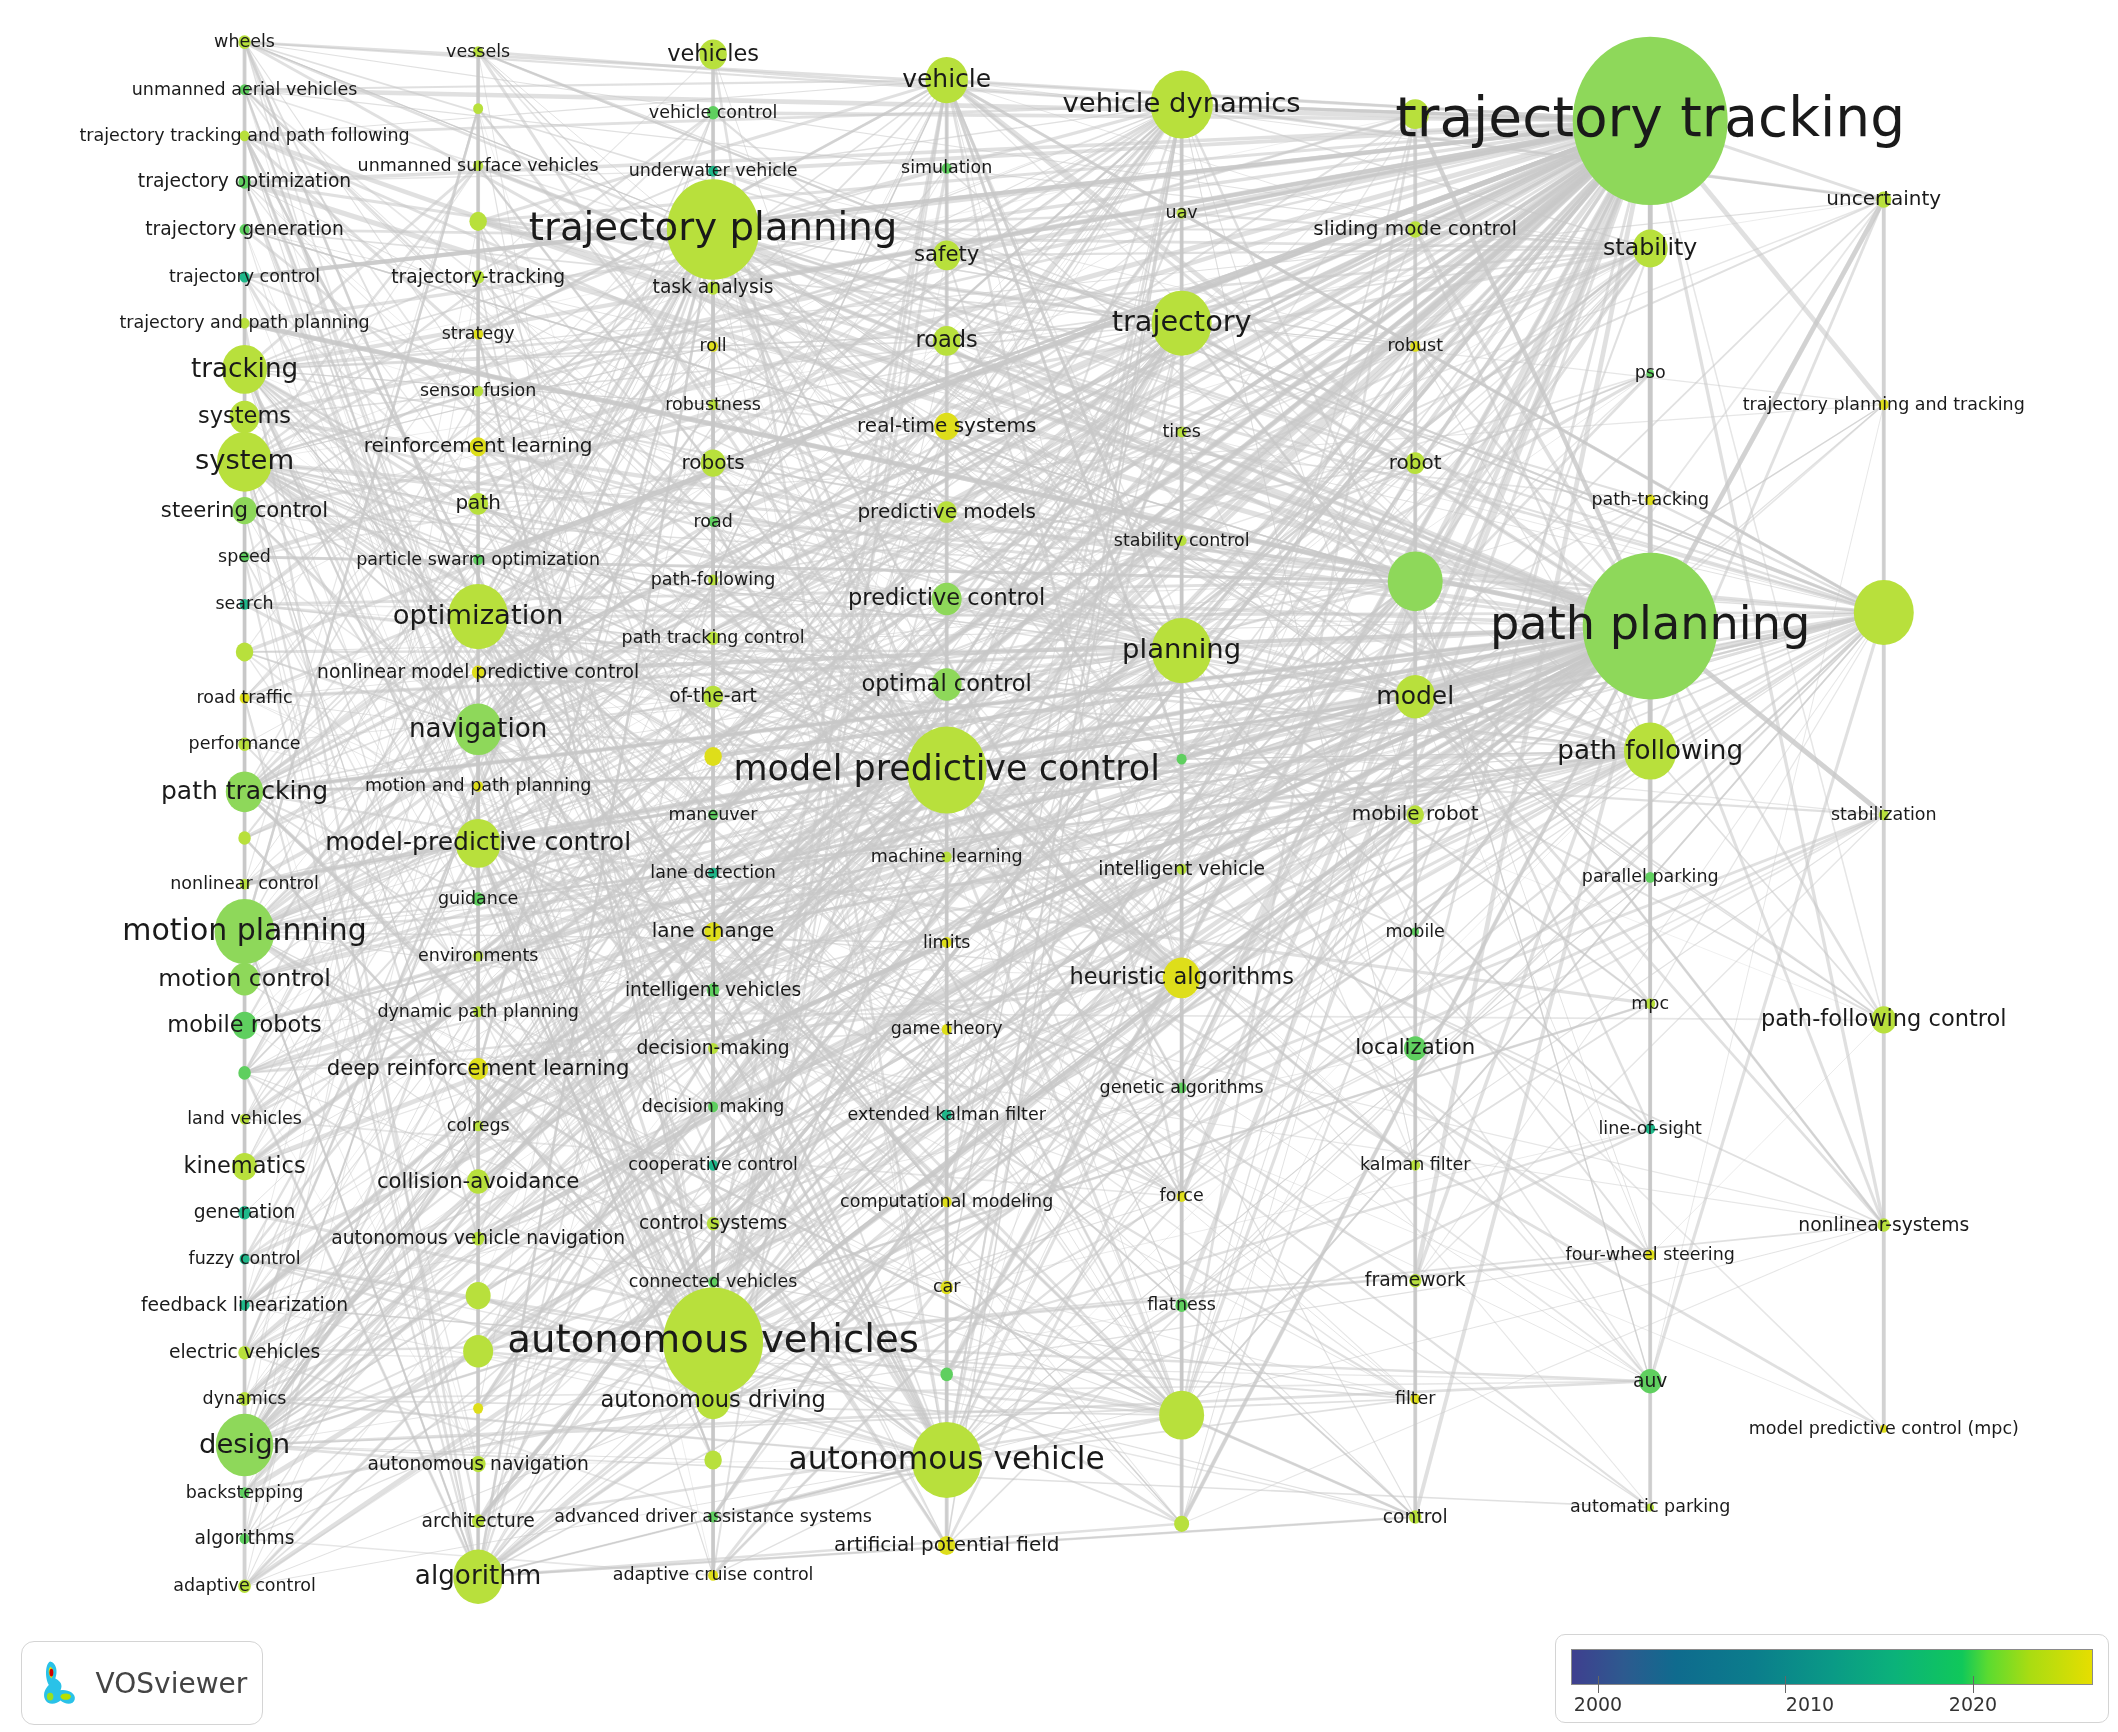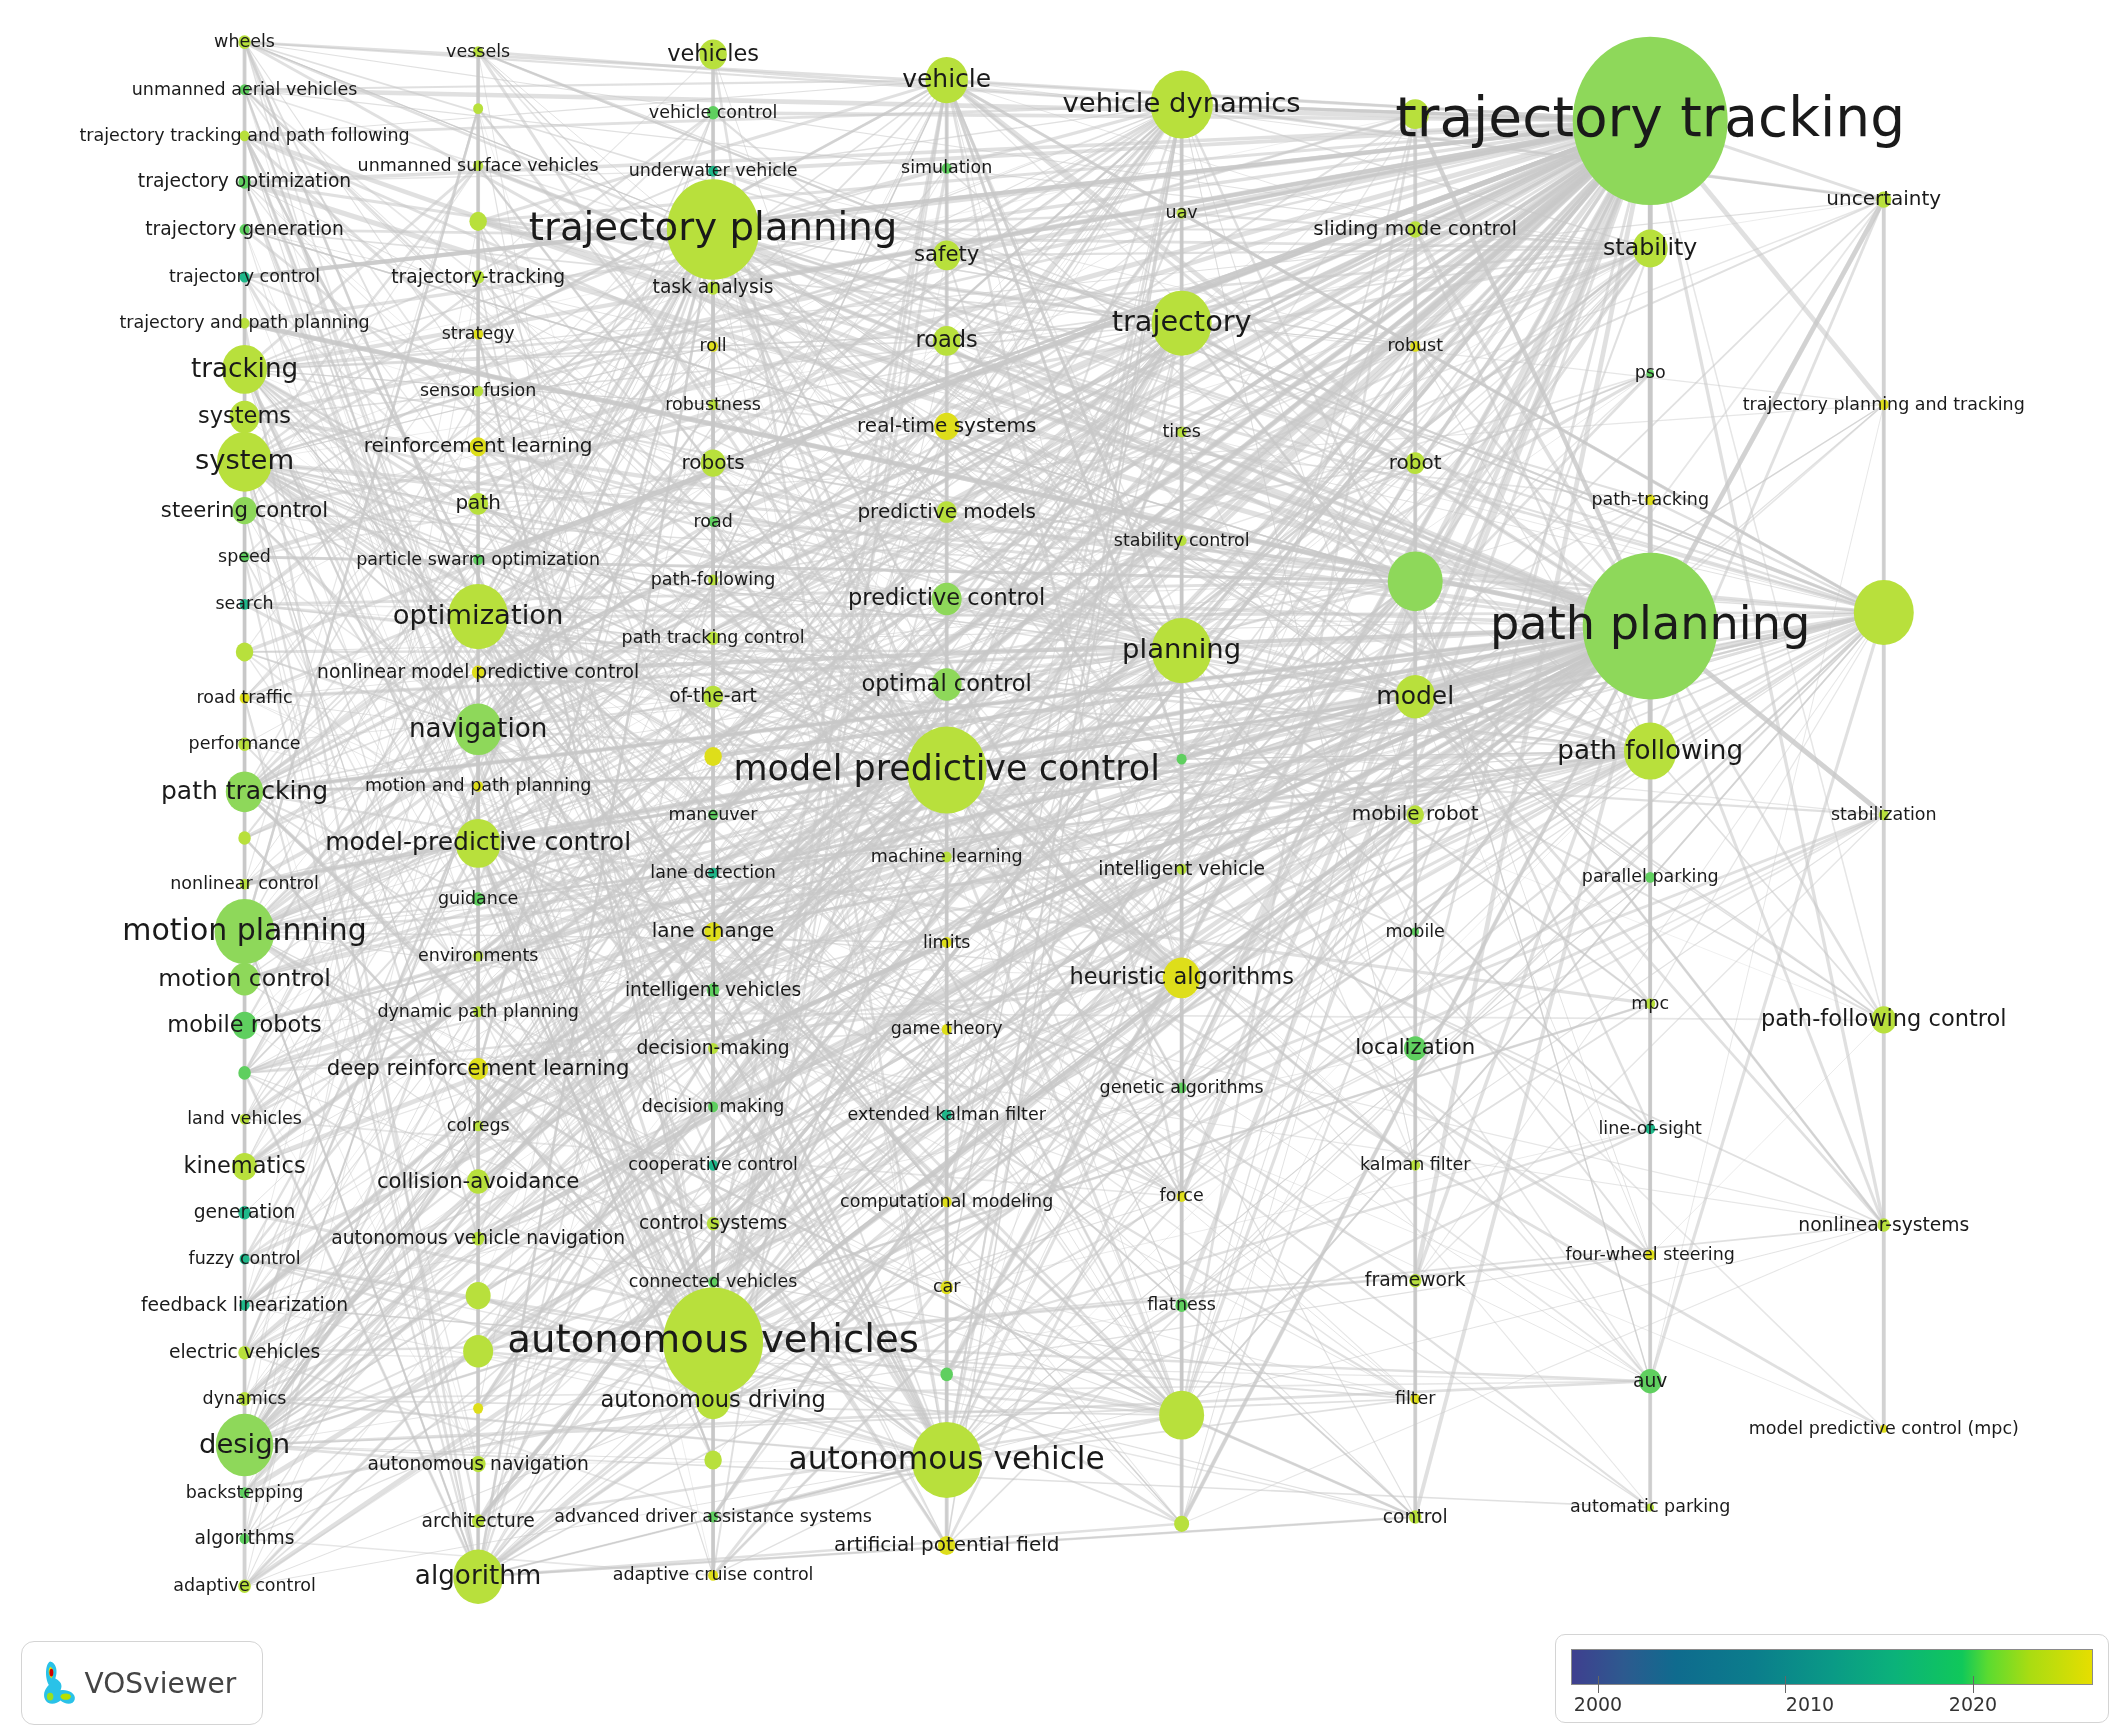--- a/index.html
+++ b/index.html
@@ -1,20 +1,20 @@
 <!DOCTYPE html>
 <html style="font-size:10.3px"><head>
 <meta charset="utf-8">
 <style>
   html, body { margin:0; padding:0; background:#ffffff; }
   body { width:2119px; height:1733px; position:relative; overflow:hidden; font-family:"DejaVu Sans", sans-serif; }
   #net { position:absolute; left:0; top:0; width:2119px; height:1733px; }
   .lbl { font-family:"DejaVu Sans", sans-serif; fill:#1a1a1a; text-anchor:middle; dominant-baseline:middle; }
   .logo-box { position:absolute; left:20.6px; top:1641px; width:242px; height:84px; border:1.3px solid #d4d4d4; border-radius:13px; background:#fff; display:flex; align-items:center; box-sizing:border-box; padding-left:19px; }
-  .logo-text { font-family:"DejaVu Sans", sans-serif; font-size:28px; color:#444; margin-left:5px; }
+  .logo-text { font-family:"DejaVu Sans", sans-serif; font-size:28px; color:#444; margin-left:16px; }
   .legend-box { position:absolute; left:1555px; top:1634px; width:554px; height:89px; border:1.3px solid #d4d4d4; border-radius:10px; background:#fff; box-sizing:border-box; }
   .legend-bar { position:absolute; left:15.4px; top:14px; width:522px; height:36px; border:1.3px solid #8a8a8a; box-sizing:border-box;
     background:linear-gradient(to right,#3f3f8f 0%,#2d5a8f 10%,#0f6b8e 20%,#0b7d8c 35%,#0a9a86 50%,#0bb27a 62%,#10c85a 75%,#5bdb30 80%,#a9dc12 88%,#e6de00 100%); }
   .tick { position:absolute; top:41px; width:1.3px; height:16.7px; background:#666; }
   .tick-lbl { position:absolute; top:58px; font-family:"DejaVu Sans", sans-serif; font-size:19px; color:#333; transform:translateX(-50%); }
 </style>
 </head>
 <body>
 
 <svg id="net" xmlns="http://www.w3.org/2000/svg" viewBox="0 0 3295 2695">

